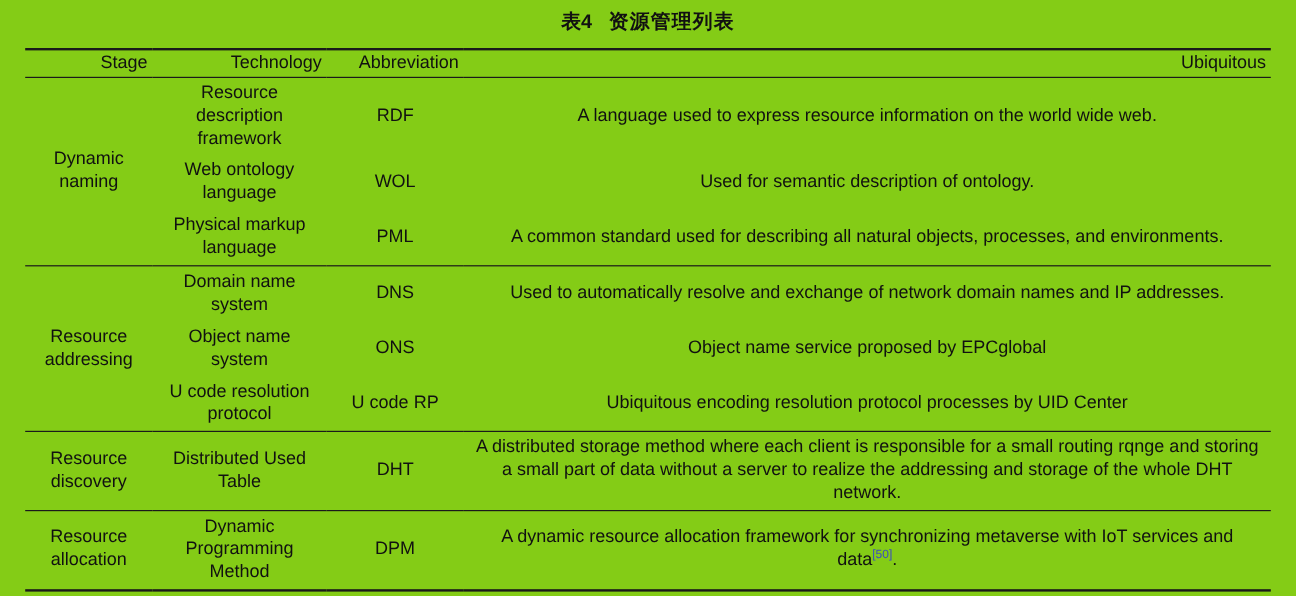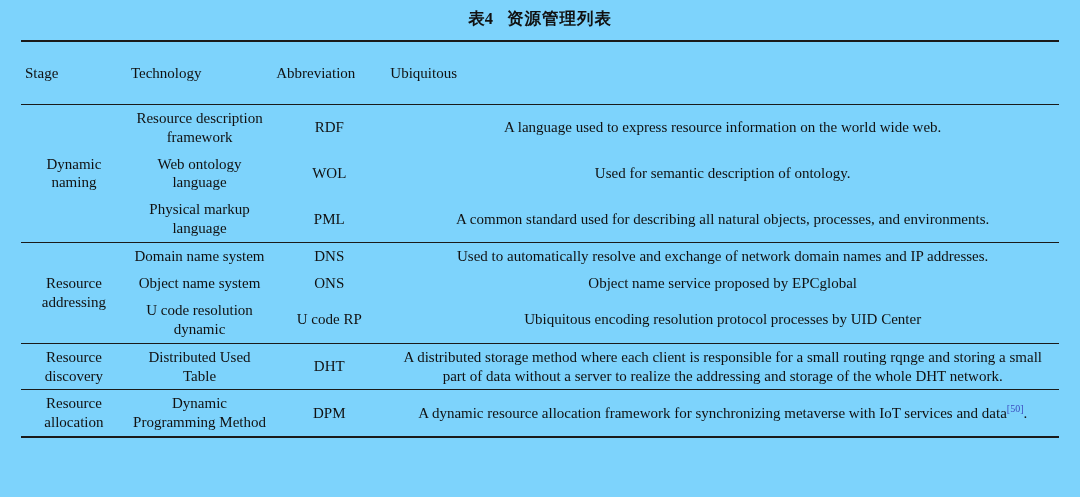--- a/index.html
+++ b/index.html
@@ -1,23 +1,23 @@
 <!DOCTYPE html>
 <html><head>
 <meta charset="utf-8">
 <style>
   * { box-sizing: border-box; }
   html, body { margin: 0; padding: 0; background: #ffffff; }
   .page {
     position: relative;
     width: 1080px;
     height: 497px;
-    background: #7dd3fc;
+    background: #84cc16;
     color: #111111;
-    font-family: Liberation Serif, serif;
+    font-family: Liberation Sans, sans-serif;
     overflow: hidden;
   }
   .caption-zh {
     margin-top: 9px;
     text-align: center;
     font-size: 16.5px;
     line-height: 1.2;
   }
   .caption-zh .cap-label { font-weight: bold; }
   .caption-zh .cap-text { margin-left: 14px; font-weight: bold; letter-spacing: 1px; }
@@ -40,22 +40,22 @@
   }
   col.c-stage { width: 10.2%; }
   col.c-tech  { width: 14.0%; }
   col.c-abbr  { width: 11.0%; }
   col.c-desc  { width: 64.8%; }
   thead tr { border-bottom: 1.3px solid #1a1a1a; }
   tbody { border-top: 1.3px solid #1a1a1a; }
   tbody.first-group { border-top: none; }
   th {
     font-weight: normal;
-    text-align: left;
-    padding: 22px 4px;
+    text-align: right;
+    padding: 2px 4px;
     line-height: 1.2;
   }
   td {
     text-align: center;
     vertical-align: middle;
     padding: 4px 6px;
     line-height: 1.26;
   }
   td.desc-cell { padding-left: 10px; padding-right: 10px; }
   sup.ref {
@@ -113,21 +113,21 @@
           <td>Domain name system</td>
           <td>DNS</td>
           <td class="desc-cell"><span>Used to automatically resolve and exchange of network domain names and IP addresses.</span></td>
         </tr>
         <tr>
           <td>Object name system</td>
           <td>ONS</td>
           <td class="desc-cell"><span>Object name service proposed by EPCglobal</span></td>
         </tr>
         <tr>
-          <td>U code resolution dynamic</td>
+          <td>U code resolution protocol</td>
           <td>U code RP</td>
           <td class="desc-cell"><span>Ubiquitous encoding resolution protocol processes by UID Center</span></td>
         </tr>
       </tbody>
       <tbody>
         <tr>
           <td rowspan="1">Resource discovery</td>
           <td>Distributed Used Table</td>
           <td>DHT</td>
           <td class="desc-cell"><span>A distributed storage method where each client is responsible for a small routing rqnge and storing a small part of data without a server to realize the addressing and storage of the whole DHT network.</span></td>

